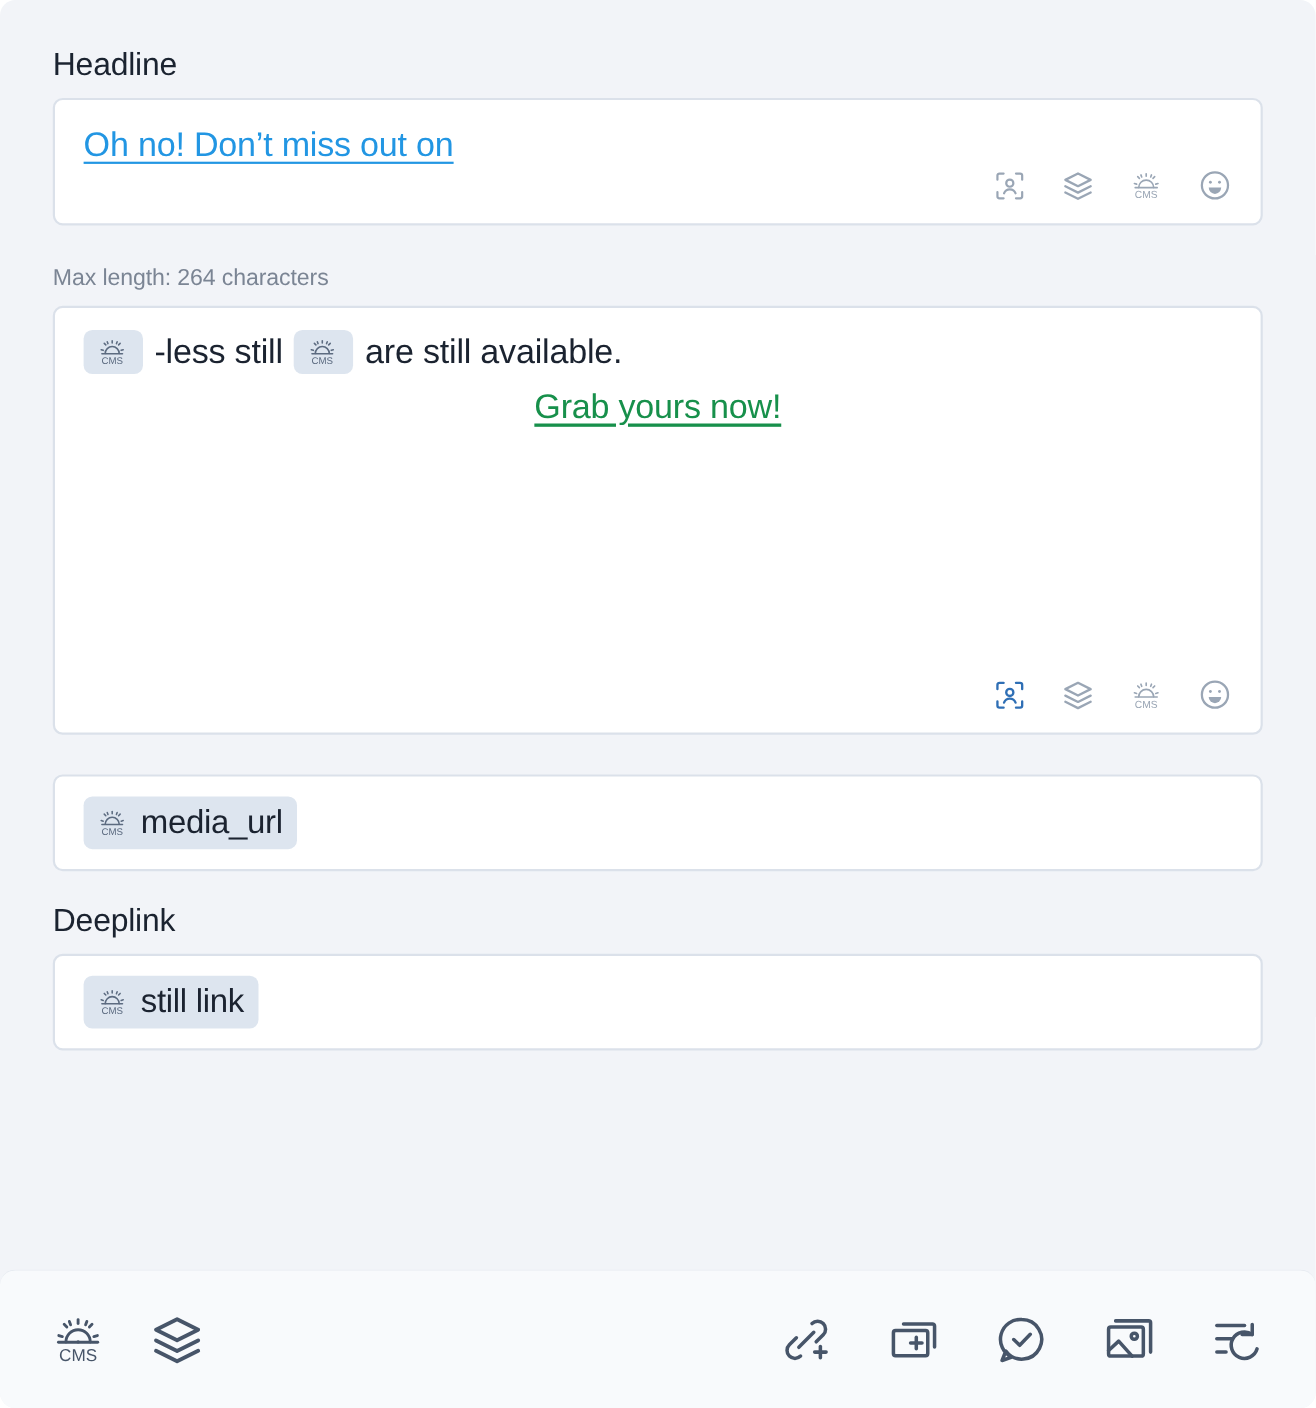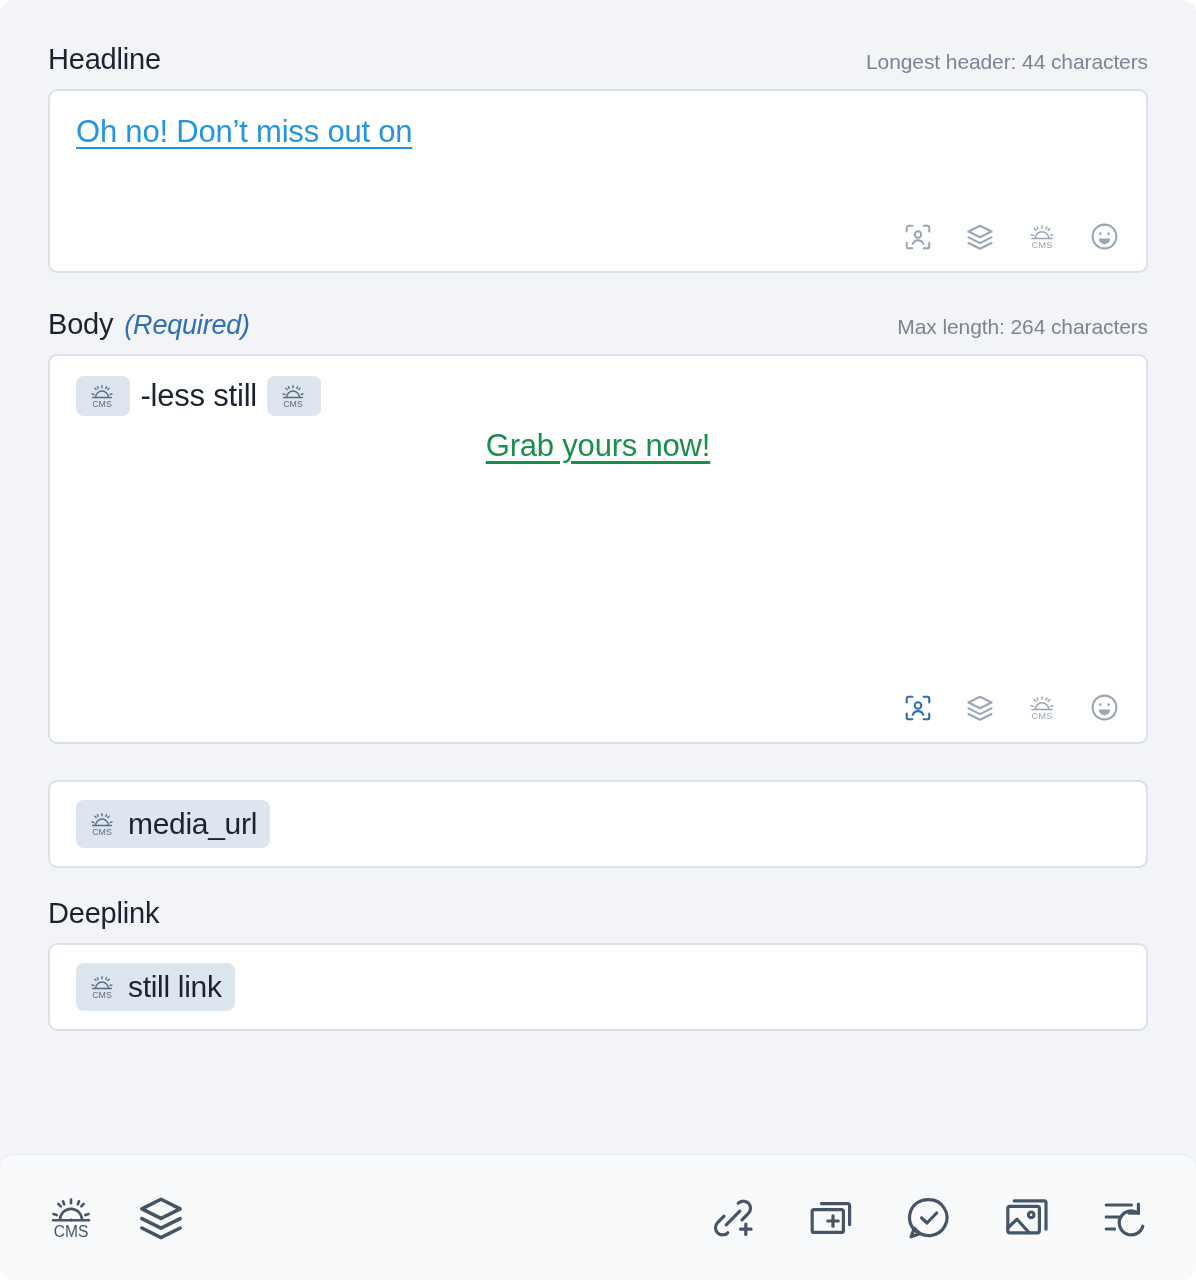--- a/index.html
+++ b/index.html
@@ -52,21 +52,21 @@
     color: #7b8594;
     letter-spacing: -0.1px;
   }
 
   .field-box {
     background: #ffffff;
     border: 2px solid #dbe1ea;
     border-radius: 9px;
     position: relative;
   }
-  .box-headline { height: 184px; padding: 22px 26px 0 26px; }
+  .box-headline { height: 116px; padding: 22px 26px 0 26px; }
   .box-body     { height: 390px; padding: 20px 24px 0 24px; }
   .box-short    { min-height: 88px; padding: 18px 24px; display:flex; align-items:center; }
 
   
   .rt-line {
     display: flex;
     align-items: center;
     flex-wrap: wrap;
     font-size: 31px;
     color: #1b2330;
@@ -156,21 +156,20 @@
 
 <div class="app-card">
 
   <div class="content">
 
     <div class="field-group">
       <div class="field-header">
         <div class="label-wrap">
           <span class="field-label">Headline</span>
         </div>
-        <span class="field-hint">Longest header: 44 characters</span>
       </div>
 
       <div class="field-box box-headline">
         <div class="rt-line">
           <span class="link-blue">Oh no! Don’t miss out on</span>
         </div>
 
         <div class="inline-toolbar">
 
           <div class="tb-btn">
@@ -216,24 +215,20 @@
             </svg>
           </div>
         </div>
       </div>
     </div>
 
     <div class="gap-after-headline"></div>
 
     <div class="field-group">
       <div class="field-header">
-        <div class="label-wrap">
-          <span class="field-label">Body</span>
-          <span class="field-required">(Required)</span>
-        </div>
         <span class="field-hint">Max length: 264 characters</span>
       </div>
 
       <div class="field-box box-body">
         <div class="rt-line">
           <span class="cms-chip">
             <span class="cms-glyph">
               <svg width="30" height="30" viewBox="0 0 32 32" fill="none" stroke="#5c6b80" stroke-width="1.5" stroke-linecap="round" stroke-linejoin="round">
                 <path d="M9.2 17.5a6.8 6.8 0 0 1 13.6 0"></path>
                 <path d="M16 7.2V5"></path>
@@ -258,20 +253,21 @@
                   <path d="M22.2 9.1l1.5-1.5"></path>
                 <path d="M7.3 14.4 5.3 13.8"></path>
                   <path d="M24.7 14.4l2-0.6"></path>
                 <path d="M11.9 7.9 11.2 6"></path>
                   <path d="M20.1 7.9l0.7-1.9"></path>
                 <path d="M6 17.6h20"></path>
                 <text x="16" y="27.4" font-family="Liberation Sans, sans-serif" font-size="9.4" fill="#5c6b80" stroke="none" text-anchor="middle">CMS</text>
               </svg>
             </span>
           </span>
+          <span class="plain-text"> are still available.</span>
         </div>
 
         <div class="rt-line second">
           <span class="link-green">Grab yours now!</span>
         </div>
 
         <div class="inline-toolbar">
           <div class="tb-btn">
             <svg width="30" height="30" viewBox="0 0 24 24" fill="none" stroke="#2f6fb5" stroke-width="1.7" stroke-linecap="round" stroke-linejoin="round">
               <path d="M3 7.5V4.5a1.5 1.5 0 0 1 1.5-1.5H7.5"></path>

